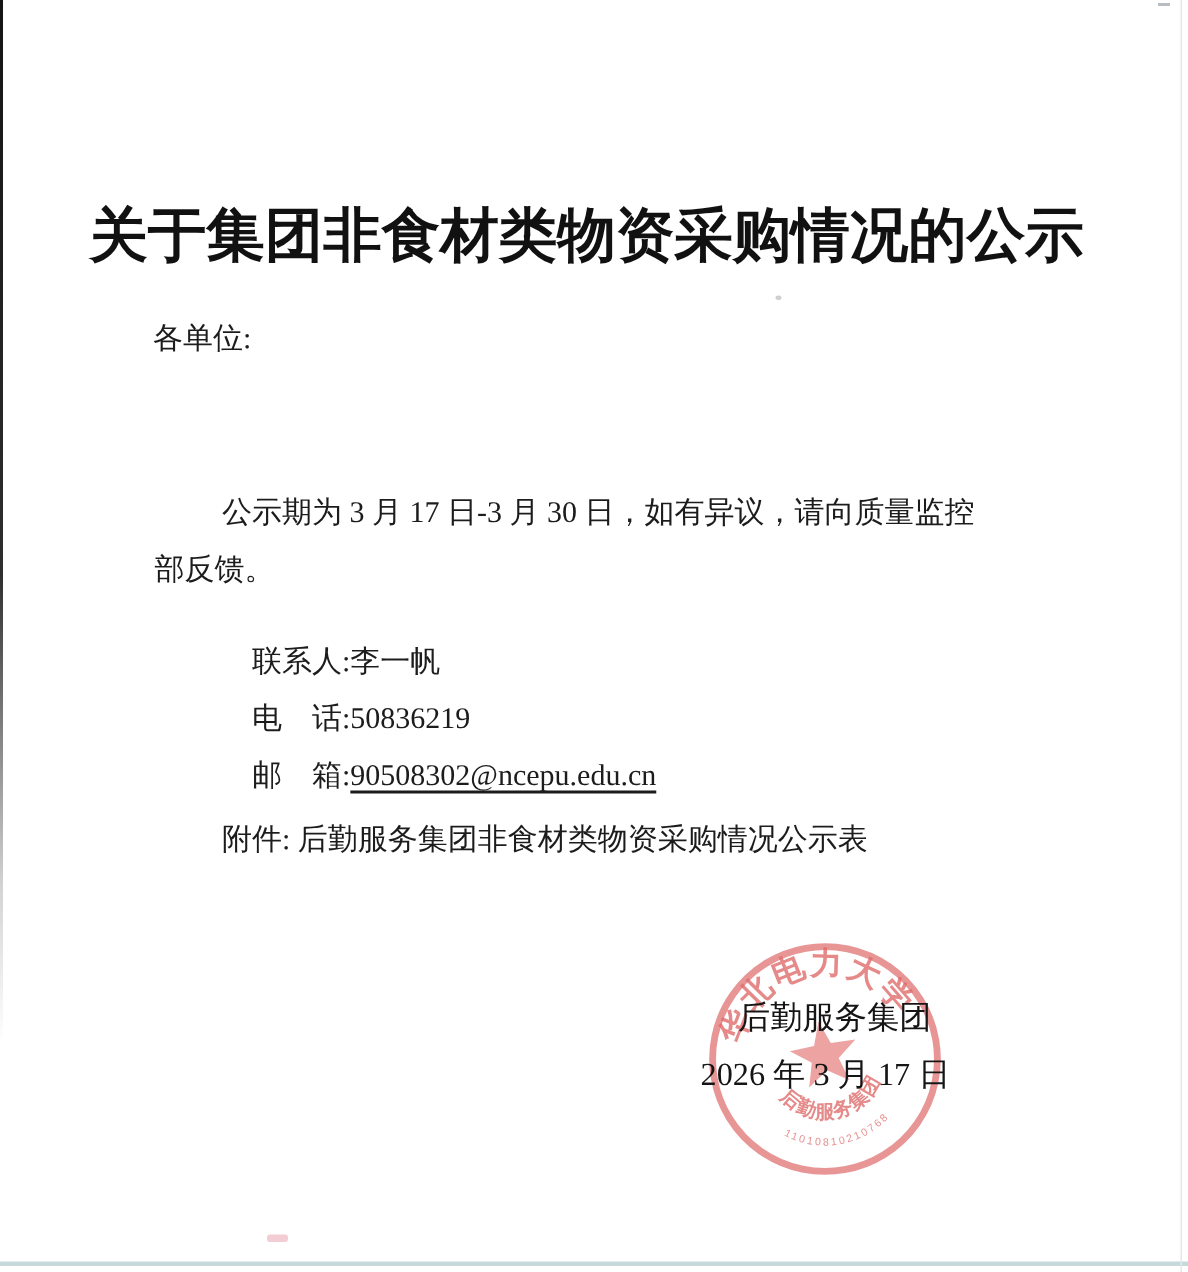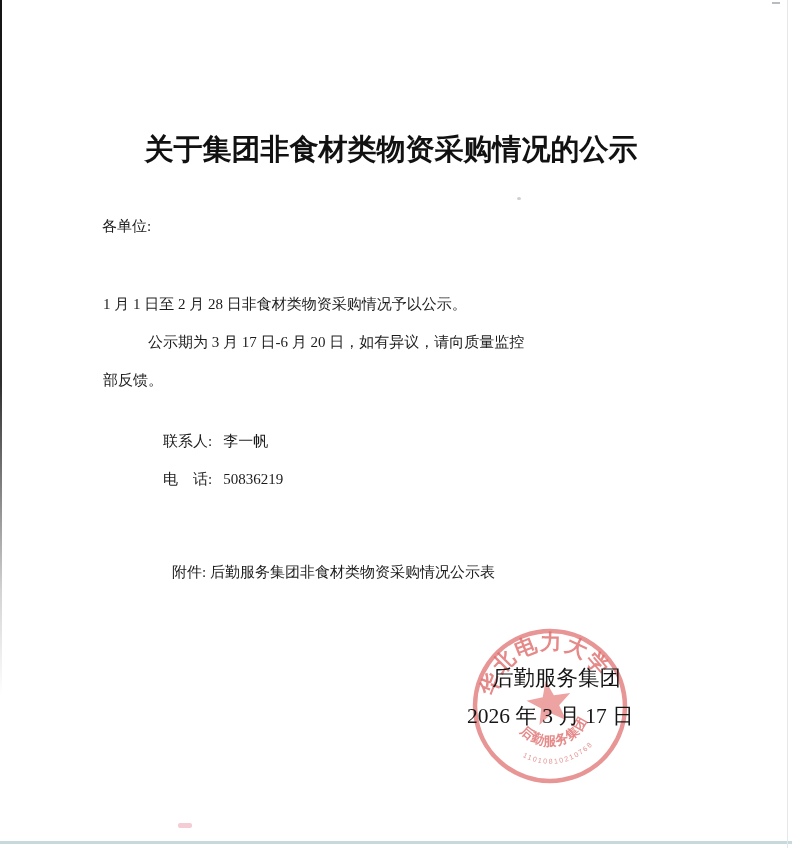--- a/index.html
+++ b/index.html
@@ -12,34 +12,34 @@
     font-family: "Liberation Serif", "DejaVu Serif", serif;
     color: #1c1c1c;
   }
   .doc-title {
     position: absolute;
     left: 0; right: 10px; top: 130px;
     margin: 0;
     text-align: center;
     font-family: "Liberation Sans", "DejaVu Sans", sans-serif;
     font-weight: 700;
-    font-size: 29px;
+    font-size: 39px;
     letter-spacing: 0px;
     color: #111;
     white-space: pre;
   }
   .tline {
     position: absolute;
-    font-size: 15px;
+    font-size: 20px;
     line-height: 24px;
     white-space: pre;
     color: #1c1c1c;
   }
   .clabel { display: inline-block; white-space: pre; }
-  .cvalue { display: inline-block; margin-left: 11px; white-space: pre; }
+  .cvalue { display: inline-block; white-space: pre; }
   .email-underline { text-decoration: underline; text-underline-offset: 4px; }
   .sig-line {
     position: absolute;
     font-size: 21.5px;
     white-space: pre;
     color: #151515;
     z-index: 3;
   }
   .seal-wrap {
     position: absolute;
@@ -82,34 +82,36 @@
 </style>
 </head>
 <body>
 
 <div class="page">
 
   <h1 class="doc-title">关于集团非食材类物资采购情况的公示</h1>
 
   <div class="tline" style="left:102px; top:214px;">各单位:</div>
 
-  <div class="tline" style="left:103px; top:292px;">1 月 1 日至 2 月 28 日非食材类物资采购情况予以公示。</div>
-  <div class="tline" style="left:148px; top:330px;">公示期为 3 月 17 日-6 月 20 日，如有异议，请向质量监控</div>
+  <div class="tline" style="left:148px; top:330px;">公示期为 3 月 17 日-3 月 30 日，如有异议，请向质量监控</div>
   <div class="tline" style="left:103px; top:368px;">部反馈。</div>
 
   <div class="tline" style="left:148px; top:405px;">
     <span class="clabel">联系人:</span><span class="cvalue">李一帆</span>
   </div>
 
   <div class="tline" style="left:148px; top:443px;">
     <span class="clabel">电　话:</span><span class="cvalue">50836219</span>
   </div>
 
+  <div class="tline" style="left:148px; top:481px;">
+    <span class="clabel">邮　箱:</span><span class="cvalue email-underline">90508302@ncepu.edu.cn</span>
+  </div>
 
-  <div class="tline" style="left:148px; top:560px;margin-left:24px;">附件: 后勤服务集团非食材类物资采购情况公示表</div>
+  <div class="tline" style="left:148px; top:548px;">附件: 后勤服务集团非食材类物资采购情况公示表</div>
 
   <div class="seal-wrap">
     <svg width="160" height="160" viewBox="0 0 158 158" xmlns="http://www.w3.org/2000/svg">
       <defs>
         <path id="arcTop" d="M 26.4,59.8 A 56,56 0 0 1 131.6,59.8" fill="none"></path>
         <path id="arcBottomText" d="M 45.2,98.5 A 39,39 0 0 0 112.8,98.5" fill="none"></path>
         <path id="arcNumber" d="M 42.4,122.7 A 57,57 0 0 0 115.6,122.7" fill="none"></path>
       </defs>
       <circle cx="79" cy="79" r="74" fill="none" stroke="#dc5f5f" stroke-width="4.5" opacity="0.72"></circle>
       <text font-family="Liberation Sans, DejaVu Sans, sans-serif" font-size="21" font-weight="600" fill="#dc5f5f" opacity="0.8" letter-spacing="2">

